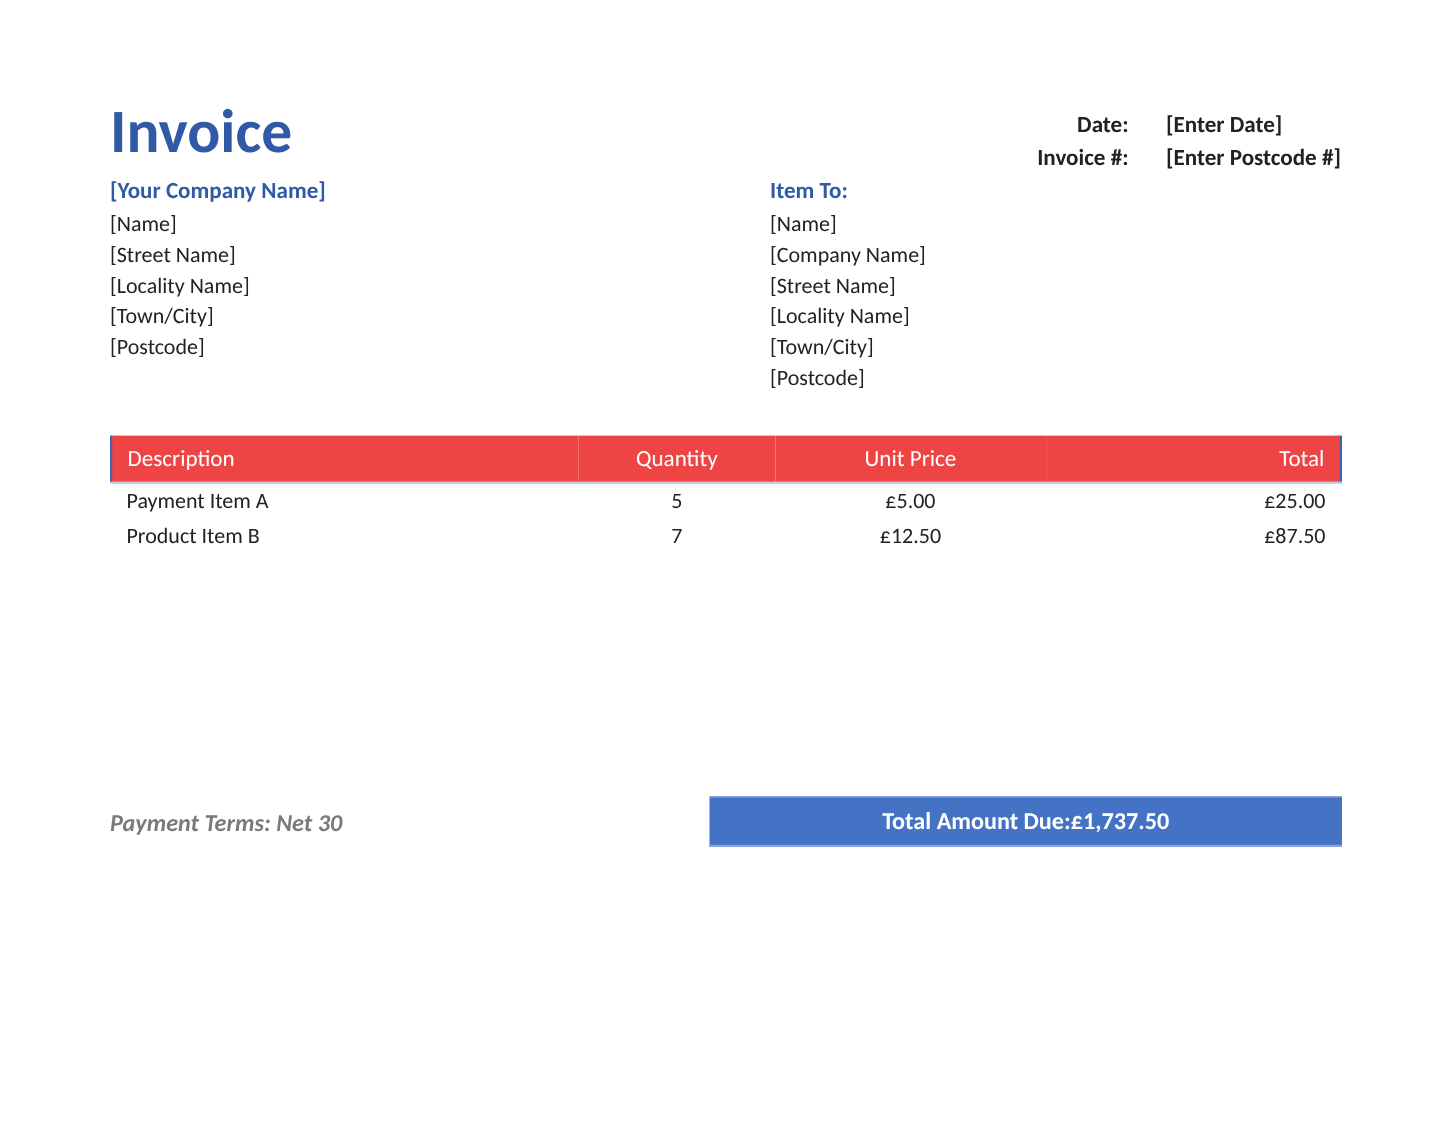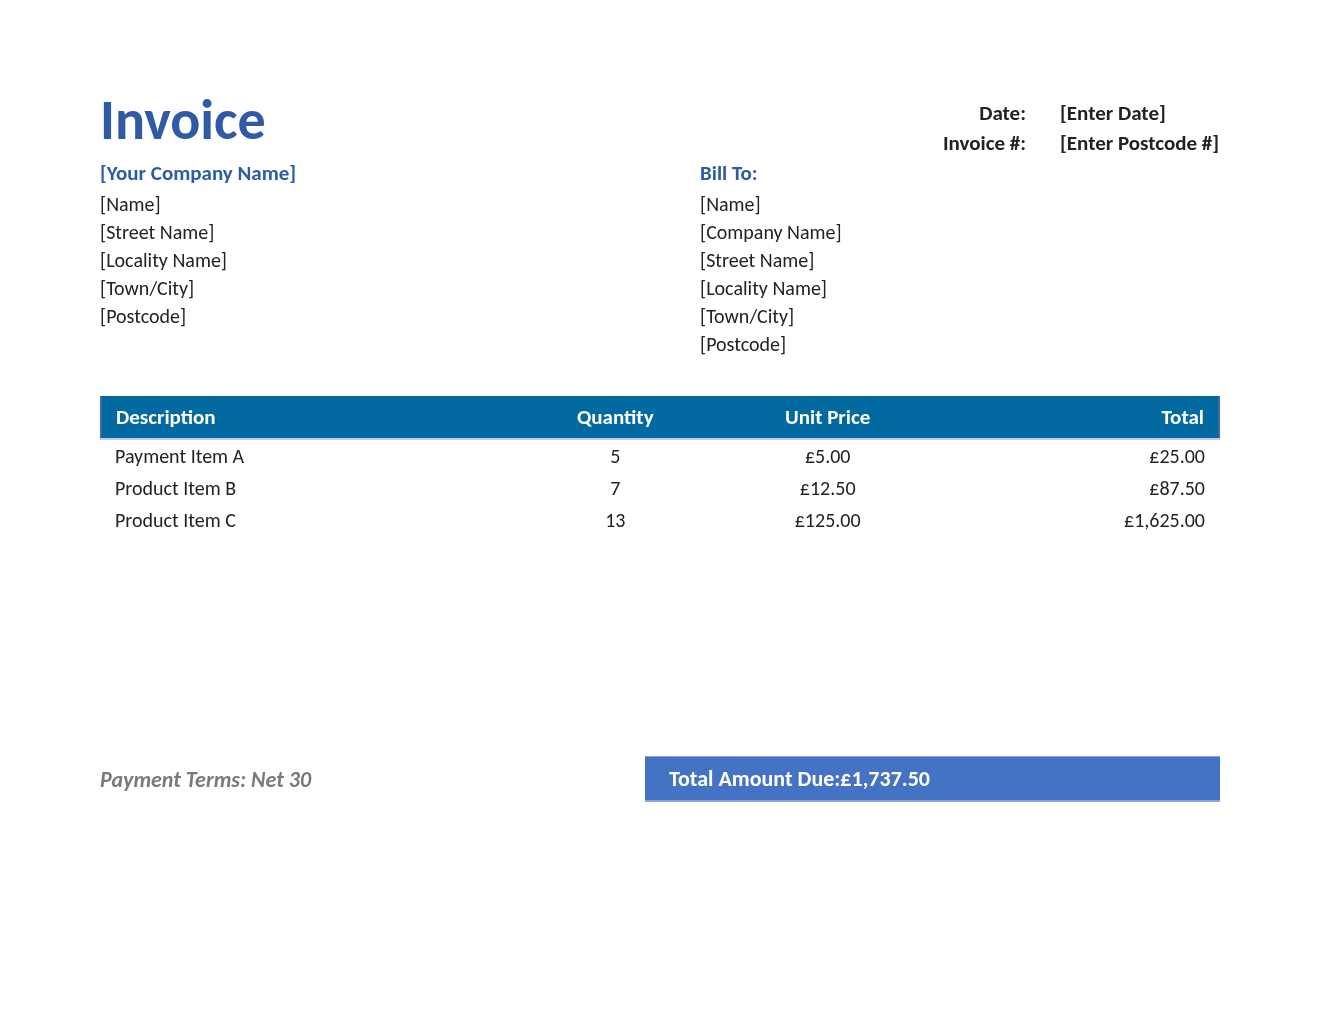--- a/index.html
+++ b/index.html
@@ -64,24 +64,24 @@
   .addr-line {
     font-size: 20px;
     margin-bottom: 4px;
   }
   .items-table {
     width: 100%;
     border-collapse: collapse;
     margin-top: 36px;
   }
   .items-table thead th {
-    background: #0369a1;
+    background: #ef4444;
     color: #fff;
     font-size: 21px;
-    font-weight: 700;
+    font-weight: 400;
     padding: 8px 14px;
     border-bottom: 2px solid #bfcfe6;
   }
   .items-table thead th.col-desc { text-align: left; width: 38%; border-left: 2px solid #3e66b1; }
   .items-table thead th.col-qty  { text-align: center; width: 16%; }
   .items-table thead th.col-unit { text-align: center; width: 22%; }
   .items-table thead th.col-tot  { text-align: right; width: 24%; border-right: 2px solid #3e66b1; }
   .items-table tbody td {
     font-size: 20px;
     padding: 4px 14px;
@@ -103,21 +103,21 @@
     font-weight: 700;
   }
   .total-due {
     flex: 1;
     background: #4472c4;
     color: #fff;
     font-size: 22px;
     font-weight: 700;
     padding: 8px 24px;
     display: flex;
-    justify-content: flex-start;
+    justify-content: center;
     border-top: 1px solid #8aa4d6;
     border-bottom: 2px solid #8aa4d6;
   }
   .logo {
     margin-top: 24px;
   }
   .powered {
     font-size: 15px;
     color: #888;
     margin-bottom: 2px;
@@ -153,21 +153,21 @@
   <div class="addresses">
     <div class="from-col">
       <div class="addr-heading">[Your Company Name]</div>
       <div class="addr-line">[Name]</div>
       <div class="addr-line">[Street Name]</div>
       <div class="addr-line">[Locality Name]</div>
       <div class="addr-line">[Town/City]</div>
       <div class="addr-line">[Postcode]</div>
     </div>
     <div class="to-col">
-      <div class="addr-heading">Bill To:</div>
+      <div class="addr-heading">Item To:</div>
       <div class="addr-line">[Name]</div>
       <div class="addr-line">[Company Name]</div>
       <div class="addr-line">[Street Name]</div>
       <div class="addr-line">[Locality Name]</div>
       <div class="addr-line">[Town/City]</div>
       <div class="addr-line">[Postcode]</div>
     </div>
   </div>
 
   <table class="items-table">
@@ -185,26 +185,20 @@
         <td class="col-qty">5</td>
         <td class="col-unit">£5.00</td>
         <td class="col-tot">£25.00</td>
       </tr>
       <tr>
         <td class="col-desc">Product Item B</td>
         <td class="col-qty">7</td>
         <td class="col-unit">£12.50</td>
         <td class="col-tot">£87.50</td>
       </tr>
-      <tr>
-        <td class="col-desc">Product Item C</td>
-        <td class="col-qty">13</td>
-        <td class="col-unit">£125.00</td>
-        <td class="col-tot">£1,625.00</td>
-      </tr>
     </tbody>
   </table>
 
   <div class="footer-row">
     <div class="terms">Payment Terms: Net 30</div>
     <div class="total-due">
       <span>Total Amount Due:</span>
       <span>£1,737.50</span>
     </div>
   </div>

